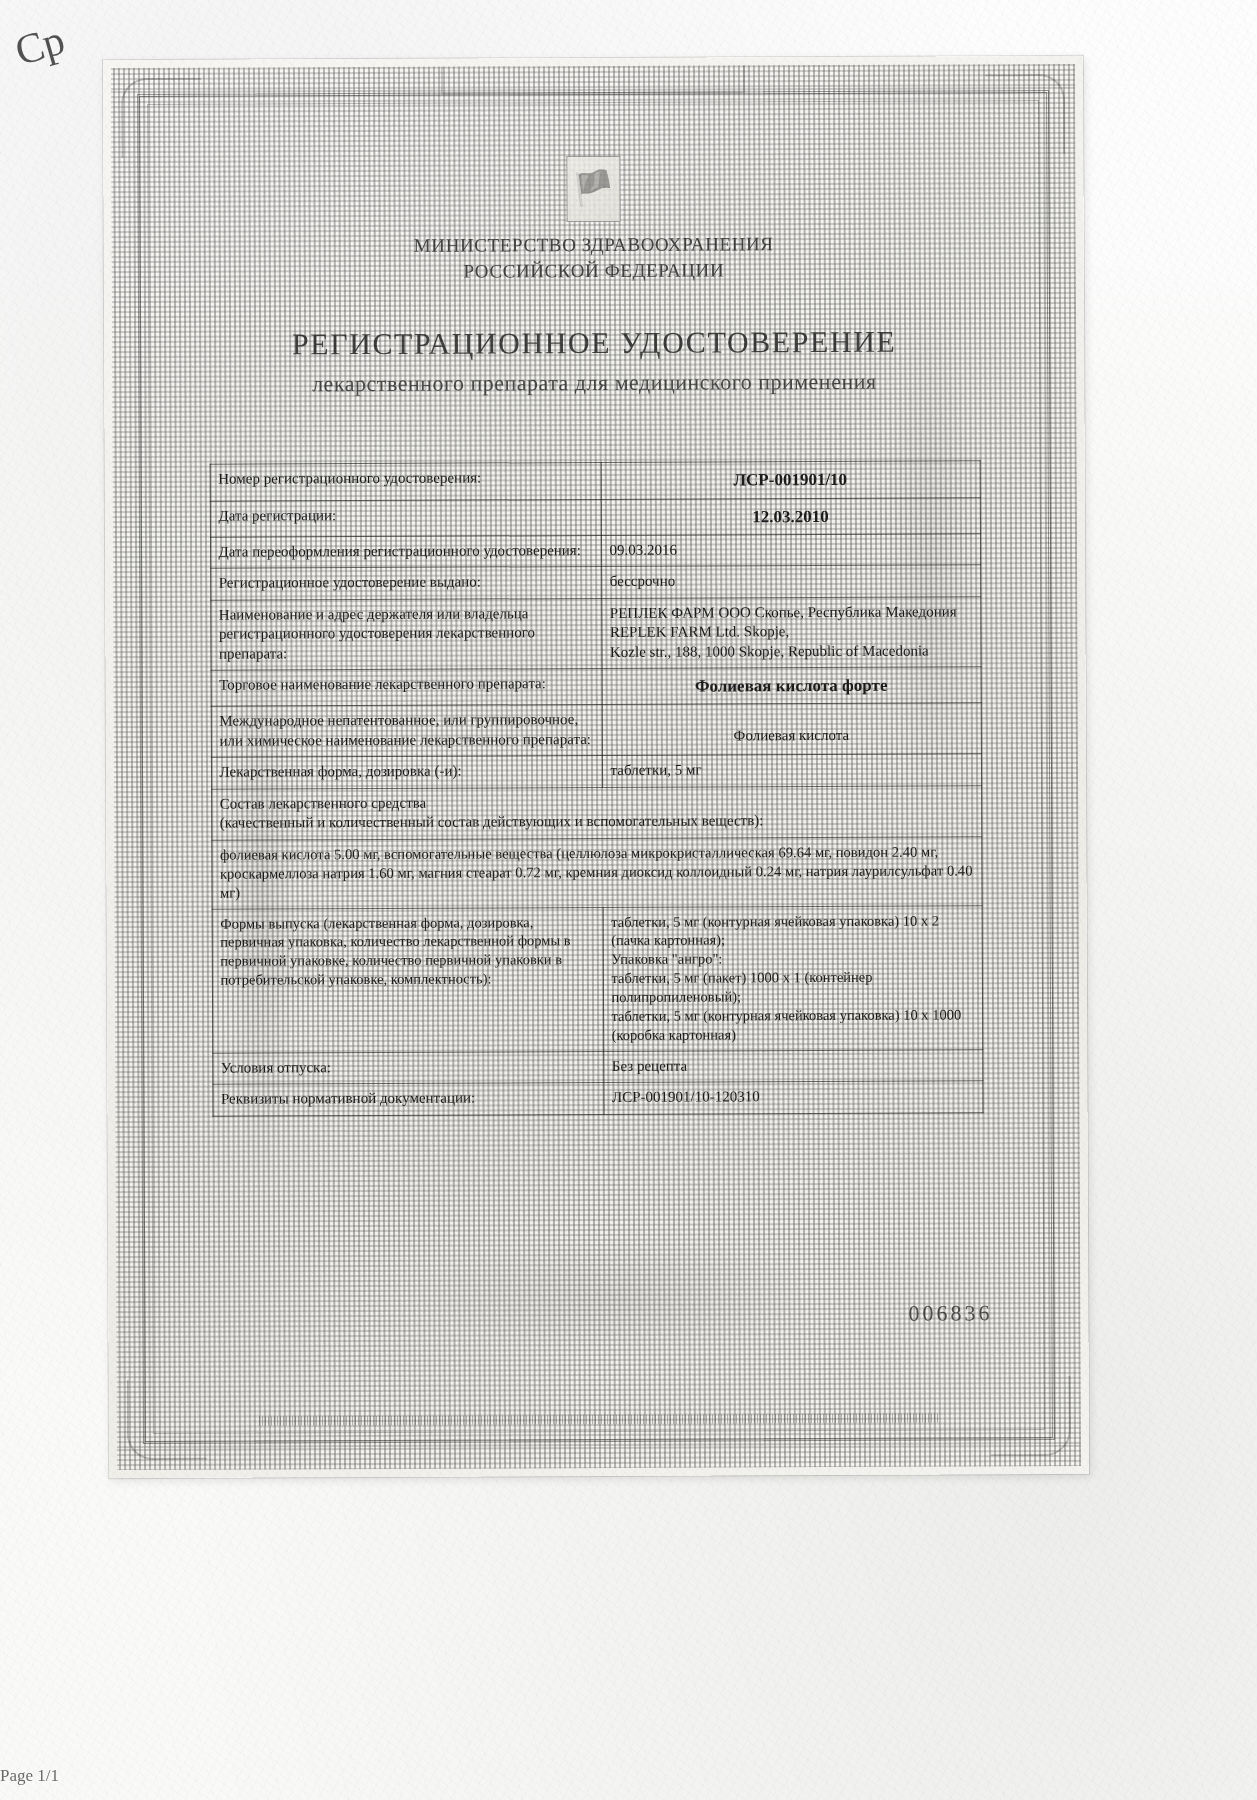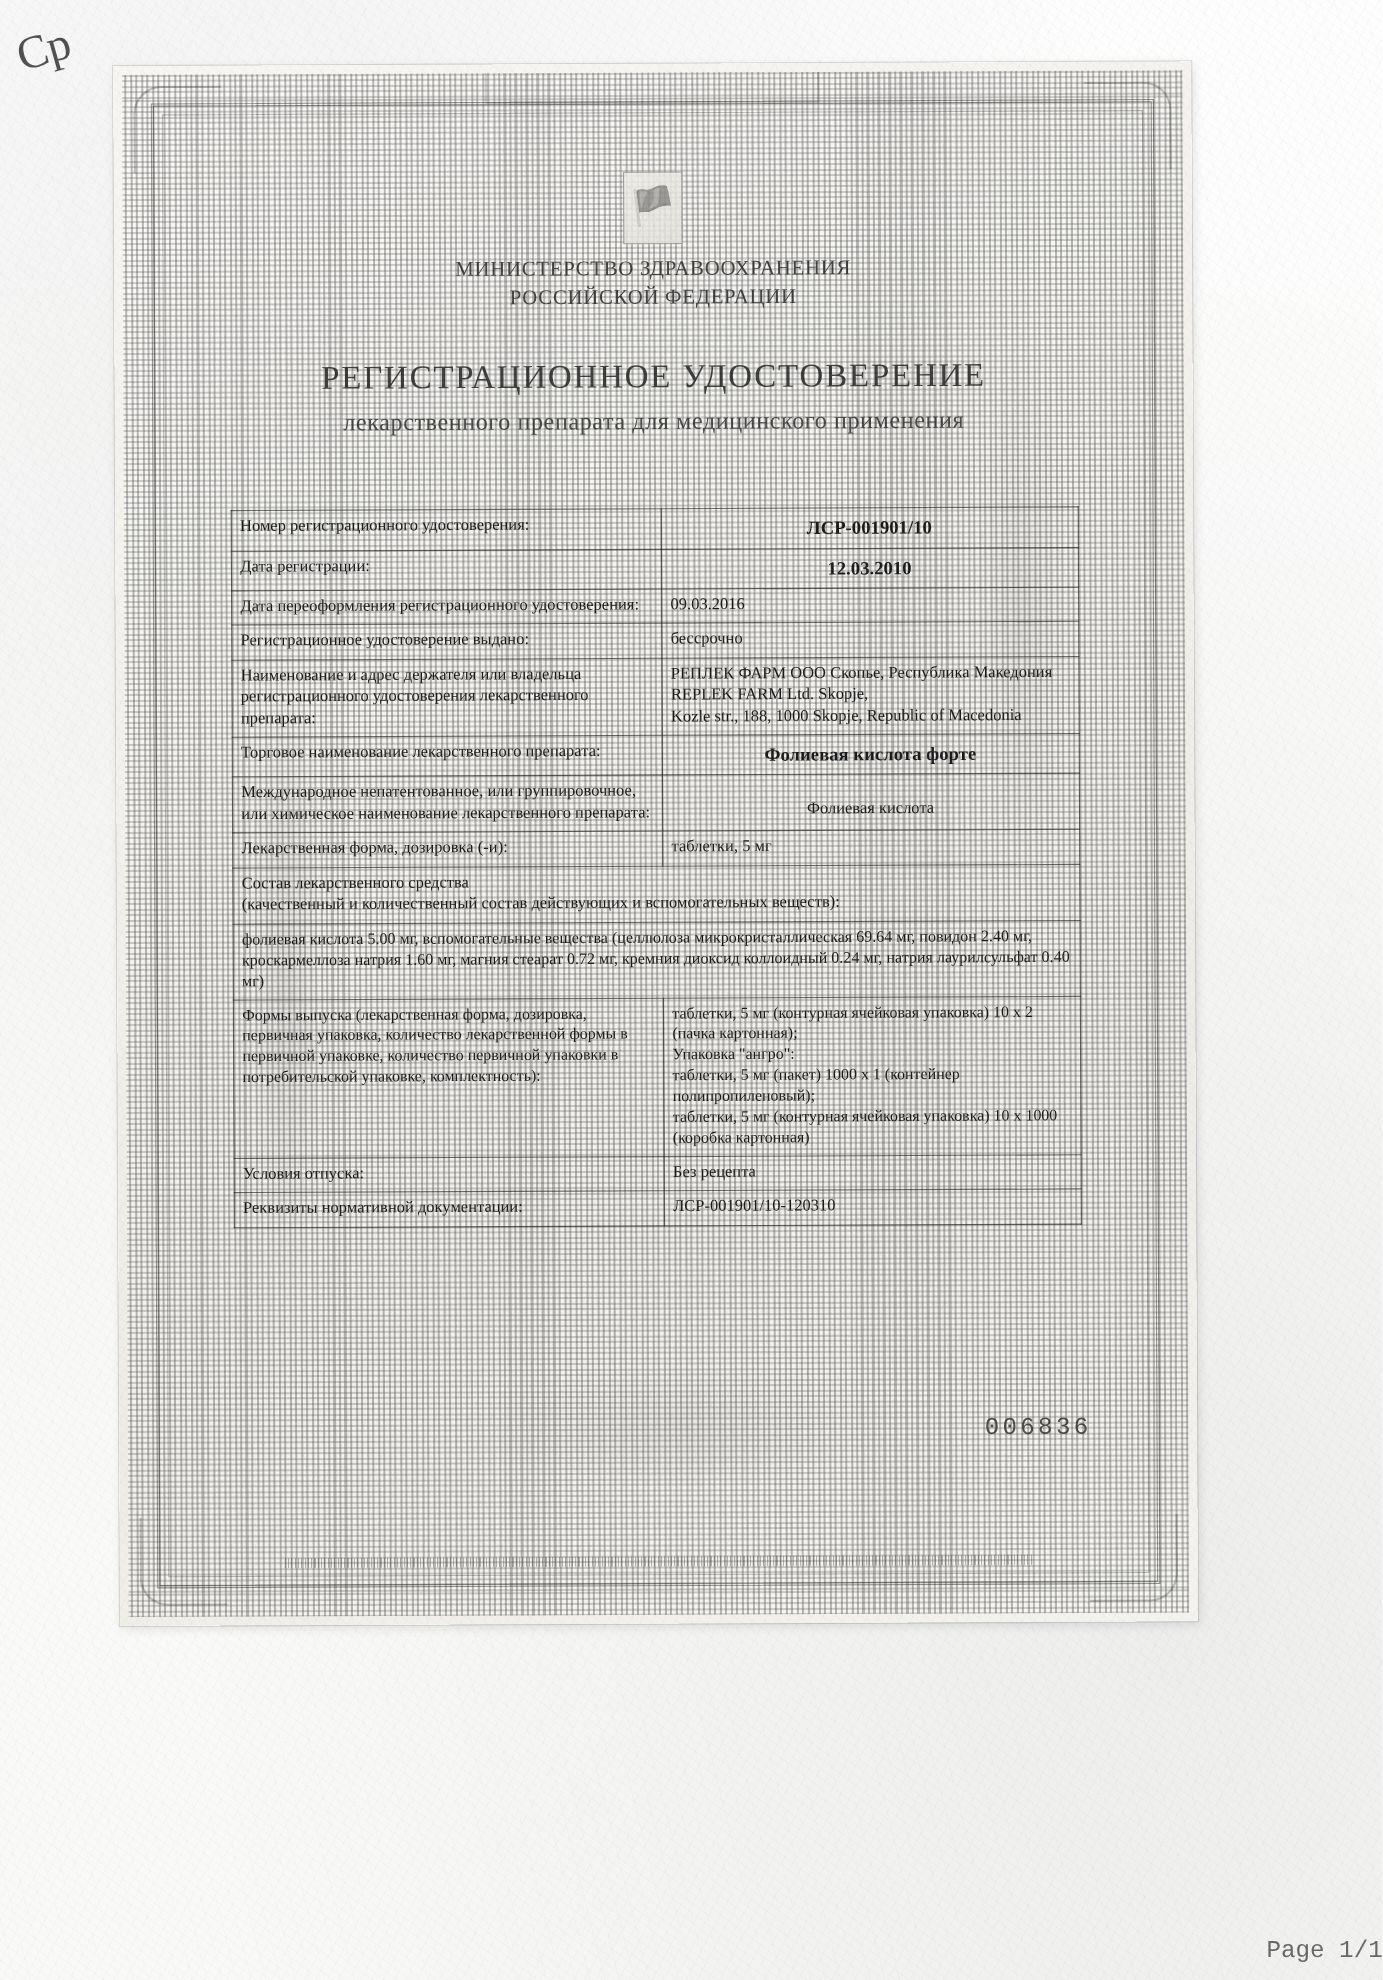--- a/index.html
+++ b/index.html
@@ -191,26 +191,26 @@
   }
   .composition-body {
     font-size: 14.6px;
     line-height: 1.34;
   }
 
   
   .serial {
     position: absolute;
     right: 34px;
-    bottom: 104px;
+    bottom: 88px;
     font-size: 22px;
     letter-spacing: 3px;
     color: #2a2a2a;
     opacity: 0.8;
-    font-family: Liberation Mono, monospace;
+    font-family: Liberation Serif, serif;
   }
 
   
   .microtext {
     position: absolute;
     left: 150px;
     right: 150px;
     bottom: 52px;
     height: 9px;
     background-image: repeating-linear-gradient(90deg, rgba(30,30,30,0.55) 0px, rgba(30,30,30,0.55) 1px, rgba(255,255,255,0) 1px, rgba(255,255,255,0) 3px);
@@ -229,24 +229,24 @@
     font-family: "Liberation Serif", serif;
     transform: rotate(-16deg);
     user-select: none;
   }
 
   .page-footer {
     position: absolute;
     left: 0;
     right: 0;
     bottom: 14px;
-    text-align: right;
-    font-size: 22px;
+    text-align: left;
+    font-size: 17px;
     color: #3a3a3a;
-    font-family: Liberation Mono, monospace;
+    font-family: Liberation Serif, serif;
     opacity: 0.75;
   }
 
   
   .smudge {
     position: absolute;
     border-radius: 50%;
     pointer-events: none;
   }
   .smudge.s1 { left: 120px; top: 520px; width: 70px; height: 620px; background: radial-gradient(ellipse, rgba(0,0,0,0.07), rgba(0,0,0,0) 70%); }

